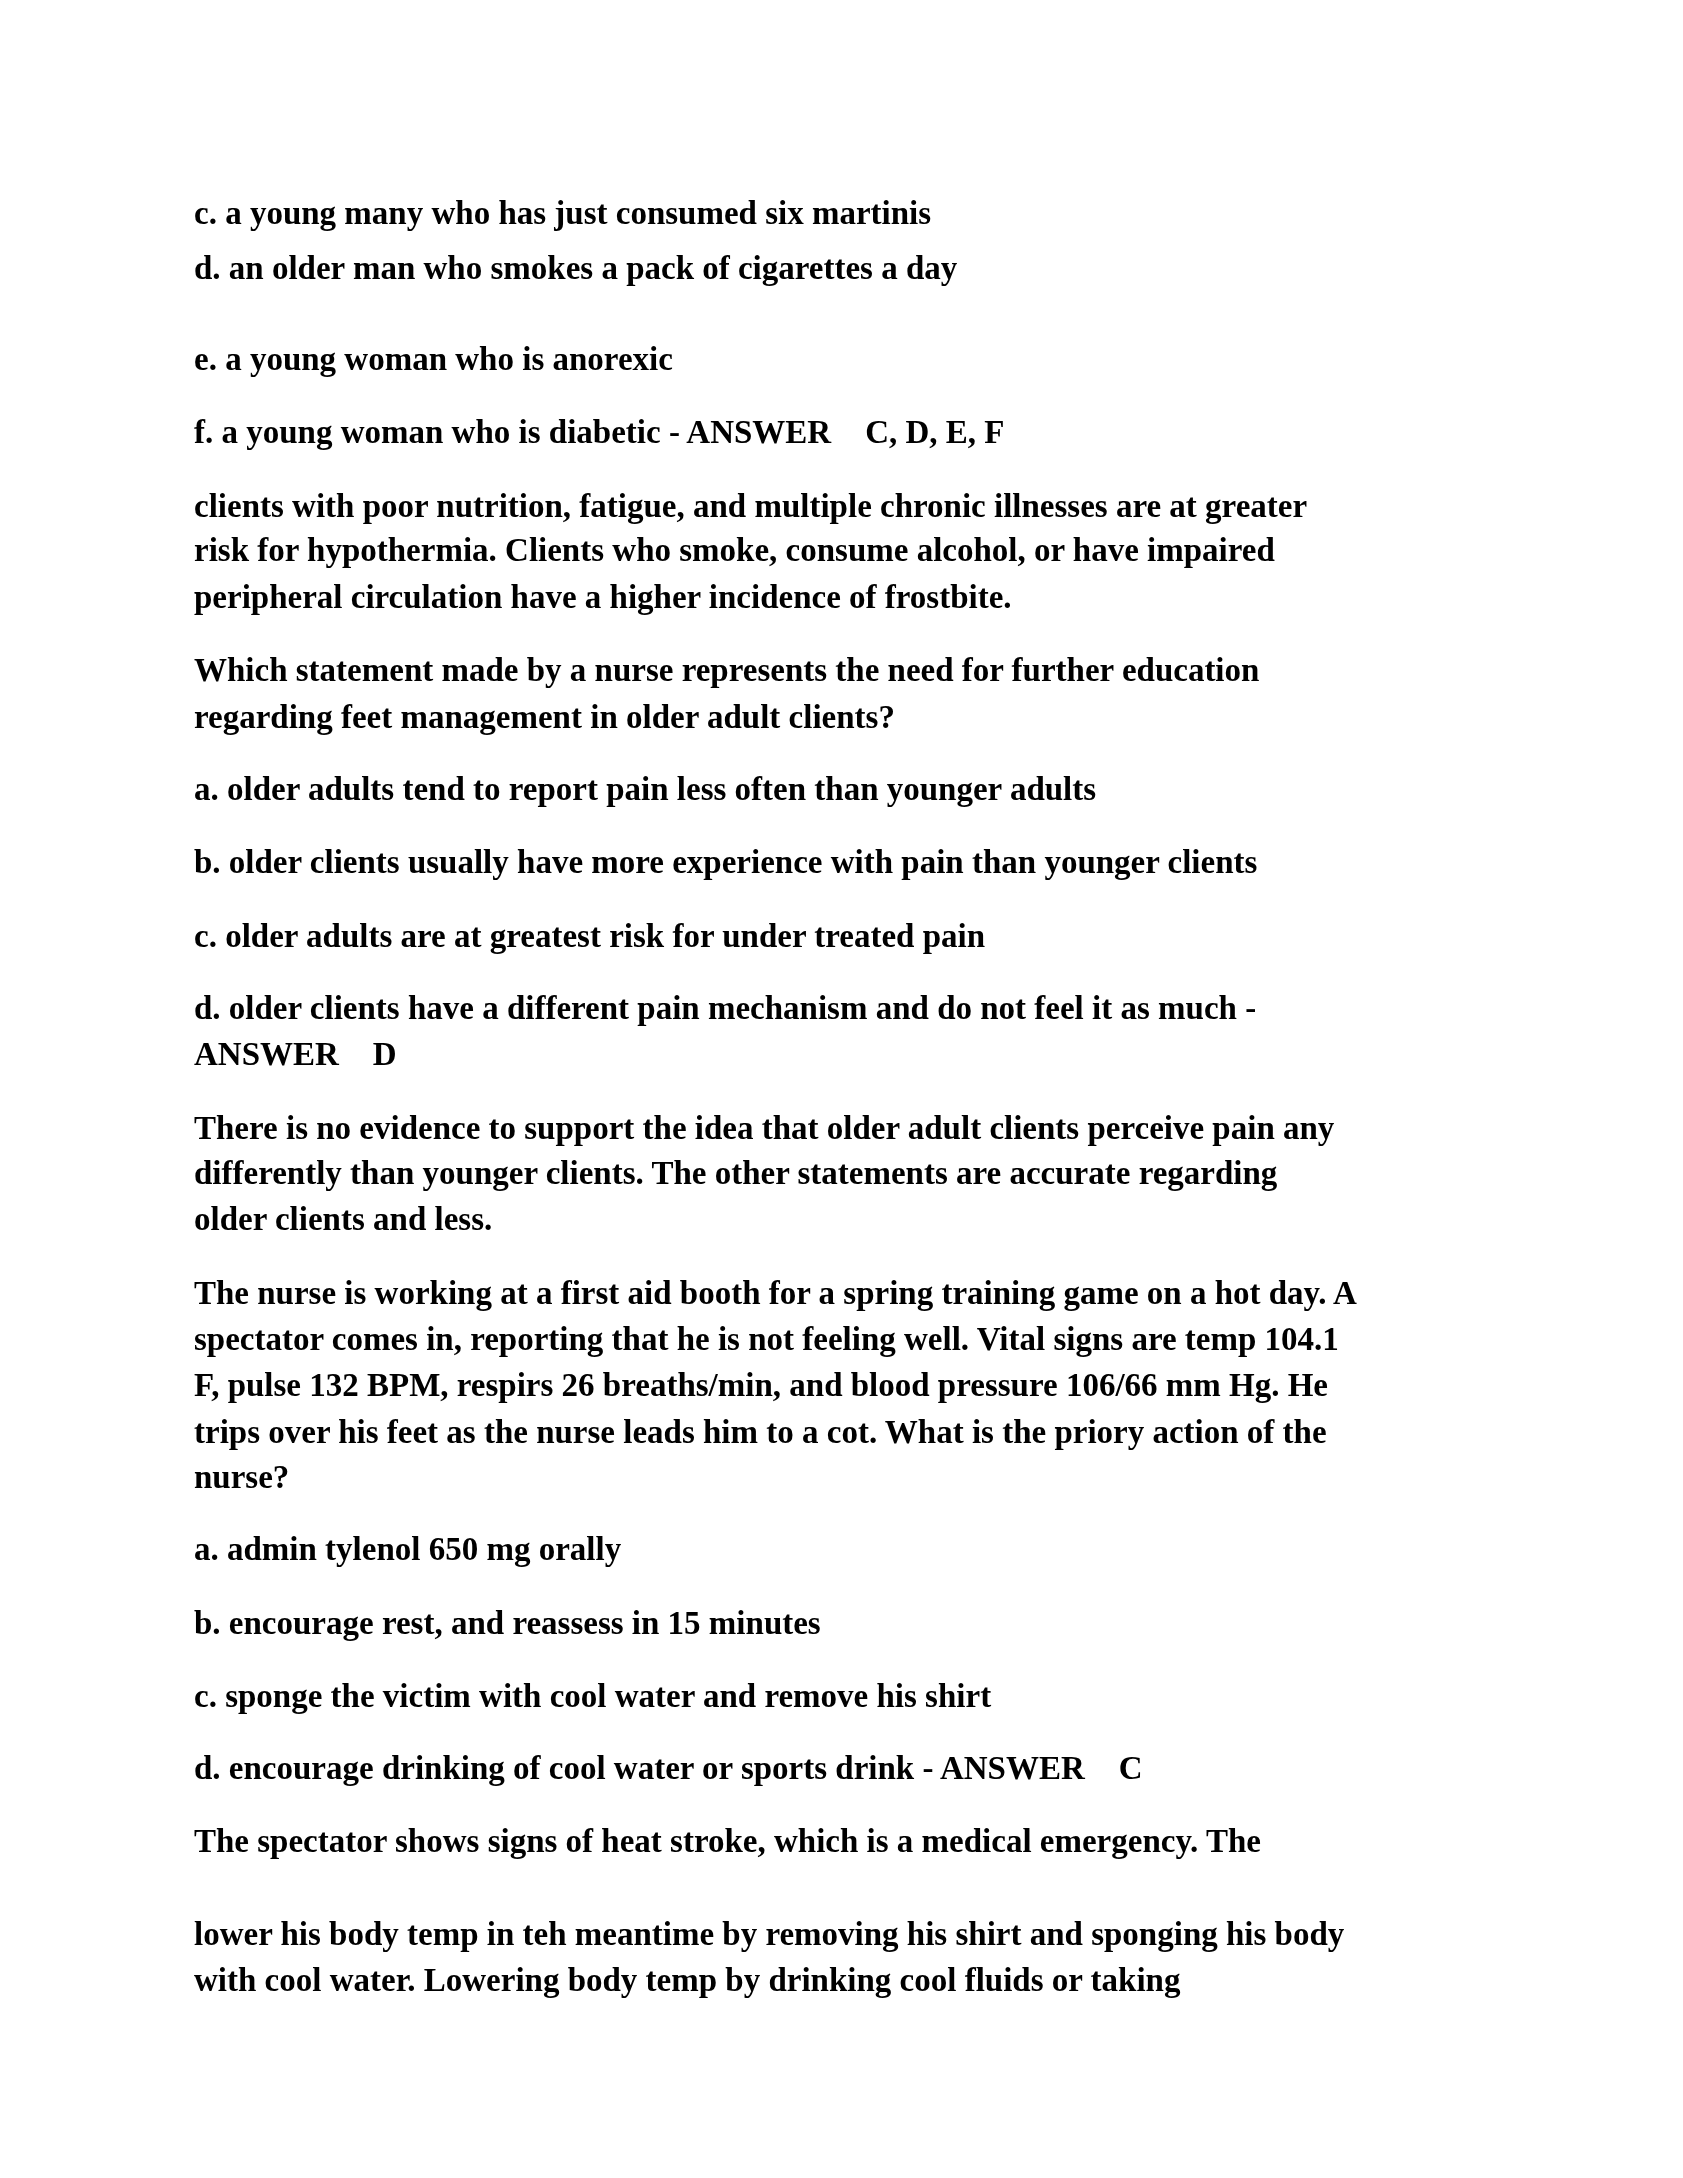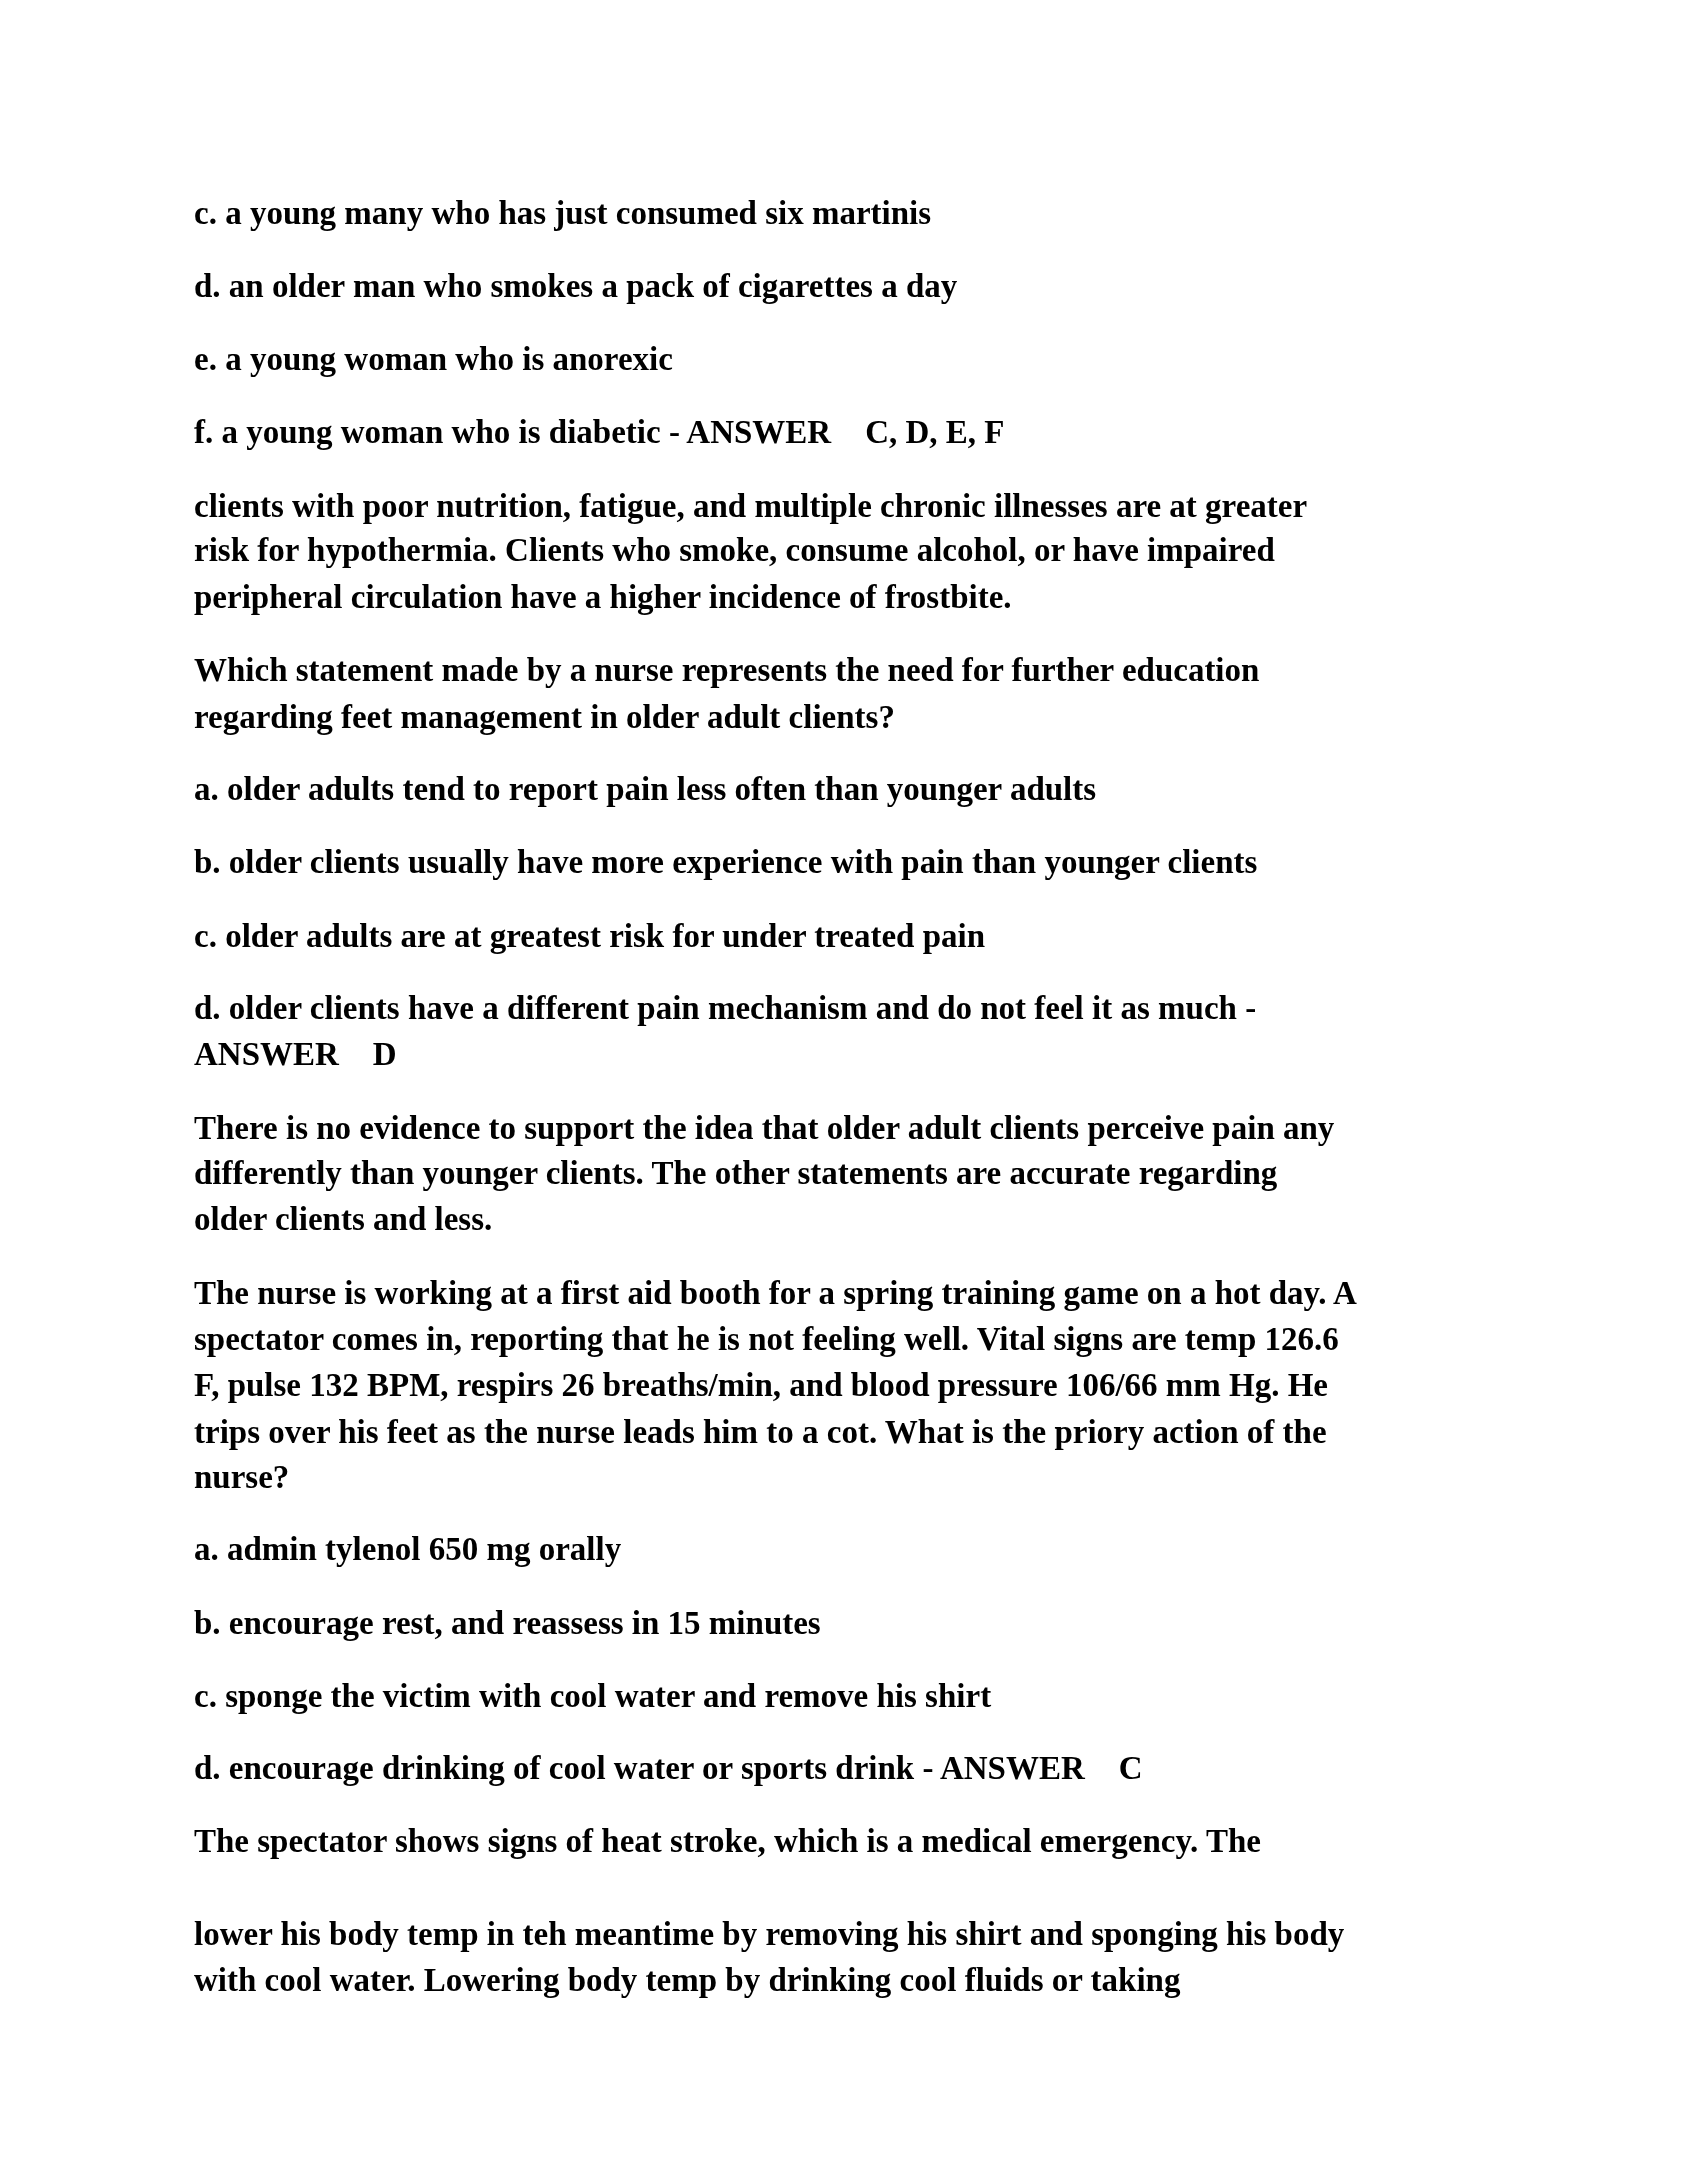--- a/index.html
+++ b/index.html
@@ -30,21 +30,21 @@
       display: inline-block;
       width: 34px;
     }
   </style>
 </head>
 <body>
 
 <div class="page">
 
   <div class="line" style="top:213px">c. a young many who has just consumed six martinis</div>
-  <div class="line" style="top:286px">d. an older man who smokes a pack of cigarettes a day</div>
+  <div class="line" style="top:268px">d. an older man who smokes a pack of cigarettes a day</div>
   <div class="line" style="top:359px">e. a young woman who is anorexic</div>
   <div class="line" style="top:432px">
     <span>f. a young woman who is diabetic - ANSWER</span><span class="gap"></span><span>C, D, E, F</span>
   </div>
 
   <div class="line" style="top:550px">risk for hypothermia. Clients who smoke, consume alcohol, or have impaired</div>
   <div class="line" style="top:506px">clients with poor nutrition, fatigue, and multiple chronic illnesses are at greater</div>
   <div class="line" style="top:597px">peripheral circulation have a higher incidence of frostbite.</div>
 
   <div class="line" style="top:670px">Which statement made by a nurse represents the need for further education</div>
@@ -56,21 +56,21 @@
   <div class="line" style="top:1008px">d. older clients have a different pain mechanism and do not feel it as much -</div>
   <div class="line" style="top:1054px">
     <span>ANSWER</span><span class="gap"></span><span>D</span>
   </div>
 
   <div class="line" style="top:1128px">There is no evidence to support the idea that older adult clients perceive pain any</div>
   <div class="line" style="top:1173px">differently than younger clients. The other statements are accurate regarding</div>
   <div class="line" style="top:1219px">older clients and less.</div>
 
   <div class="line" style="top:1293px">The nurse is working at a first aid booth for a spring training game on a hot day. A</div>
-  <div class="line" style="top:1339px">spectator comes in, reporting that he is not feeling well. Vital signs are temp 126.6</div>
+  <div class="line" style="top:1339px">spectator comes in, reporting that he is not feeling well. Vital signs are temp 104.1</div>
   <div class="line" style="top:1385px">F, pulse 132 BPM, respirs 26 breaths/min, and blood pressure 106/66 mm Hg. He</div>
   <div class="line" style="top:1432px">trips over his feet as the nurse leads him to a cot. What is the priory action of the</div>
   <div class="line" style="top:1477px">nurse?</div>
 
   <div class="line" style="top:1549px">a. admin tylenol 650 mg orally</div>
   <div class="line" style="top:1623px">b. encourage rest, and reassess in 15 minutes</div>
   <div class="line" style="top:1696px">c. sponge the victim with cool water and remove his shirt</div>
   <div class="line" style="top:1768px">
     <span>d. encourage drinking of cool water or sports drink - ANSWER</span><span class="gap"></span><span>C</span>
   </div>

